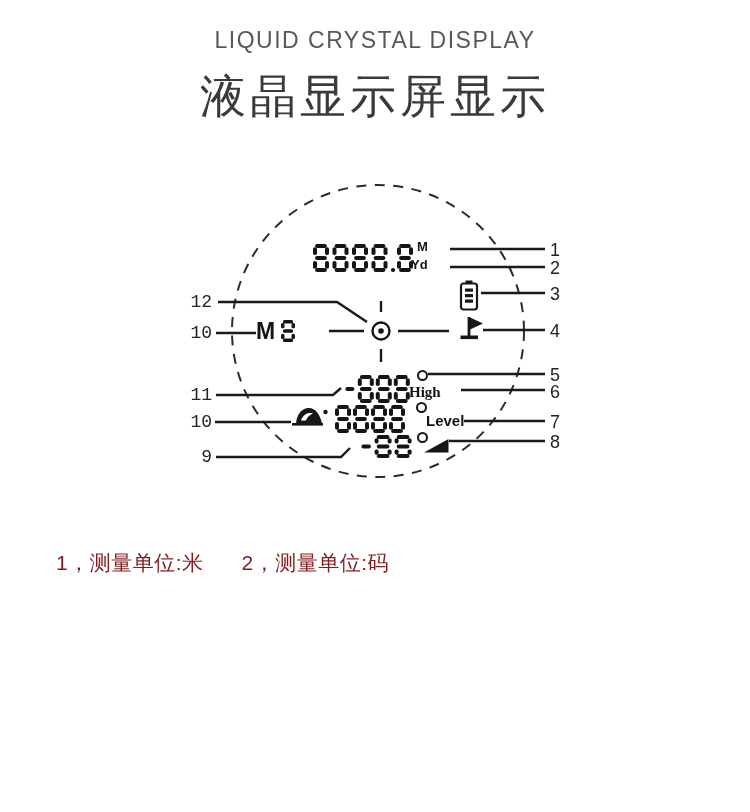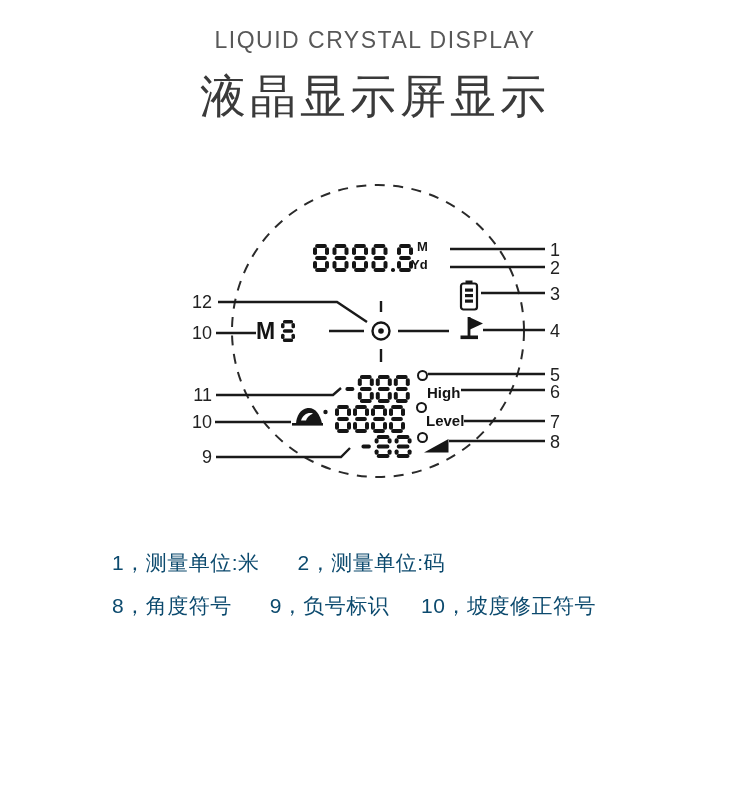--- a/index.html
+++ b/index.html
@@ -5,26 +5,26 @@
   html,body{margin:0;padding:0;background:#fff;}
   .page{position:relative;width:750px;height:812px;background:#ffffff;overflow:hidden;
         font-family:"Liberation Sans","DejaVu Sans",sans-serif;color:#1c1c1c;}
   .abs{position:absolute;}
   .subtitle{left:0;top:27px;width:750px;text-align:center;font-size:23px;font-weight:300;
             letter-spacing:1.5px;color:#585858;}
   .title{left:0;top:66px;width:750px;text-align:center;font-size:46px;font-weight:500;
          letter-spacing:4px;color:#3a3a3a;}
   .callout{font-size:18px;color:#222;line-height:22px;}
   .callout.right{left:550px;width:30px;text-align:left;}
-  .callout.left{left:174px;width:38px;text-align:right;}
+  .callout.left{left:174px;width:38px;text-align:right;font-family:Liberation Mono, monospace;}
   .lcd-bold{font-weight:bold;color:#141414;line-height:1;}
   .deg{width:7px;height:7px;border:2px solid #161616;border-radius:50%;}
   .lcd{color:#151515;}
   .legend{left:0;top:541px;width:750px;}
-  .legend-line{padding-left:112px;height:43px;line-height:43px;font-size:21px;color:#0c4a6e;
+  .legend-line{padding-left:56px;height:43px;line-height:43px;font-size:21px;color:#7f1d1d;
                white-space:pre;letter-spacing:0.5px;}
   svg{display:block;}
   .overlay{left:0;top:0;pointer-events:none;}
 </style>
 </head>
 <body>
 
 <div class="page">
 
   <div class="abs title">液晶显示屏显示</div>
@@ -163,21 +163,21 @@
         <rect x="51" y="0" width="11.6" height="4" rx="1.8" fill="#151515"></rect>
         <rect x="51" y="12" width="11.6" height="4" rx="1.8" fill="#151515"></rect>
         <rect x="51" y="24" width="11.6" height="4" rx="1.8" fill="#151515"></rect>
         <rect x="48.8" y="3.2" width="4" height="7.800000000000001" rx="1.8" fill="#151515"></rect>
         <rect x="60.8" y="3.2" width="4" height="7.800000000000001" rx="1.8" fill="#151515"></rect>
         <rect x="48.8" y="17" width="4" height="7.800000000000001" rx="1.8" fill="#151515"></rect>
         <rect x="60.8" y="17" width="4" height="7.800000000000001" rx="1.8" fill="#151515"></rect>
       </svg>
     </div>
   <div class="abs deg" style="left:417px;top:370px;"></div>
-  <div class="abs lcd-bold" style="left:427px;top:385px;font-size:15px;">High</div>
+  <div class="abs lcd-bold" style="left:409px;top:385px;font-size:15px;font-family:Liberation Serif, serif;">High</div>
 
   <div class="abs lcd" style="left:335px;top:405px;">
       <svg width="76" height="28">
         <rect x="2.2" y="0" width="11.6" height="4" rx="1.8" fill="#151515"></rect>
         <rect x="2.2" y="12" width="11.6" height="4" rx="1.8" fill="#151515"></rect>
         <rect x="2.2" y="24" width="11.6" height="4" rx="1.8" fill="#151515"></rect>
         <rect x="0" y="3.2" width="4" height="7.800000000000001" rx="1.8" fill="#151515"></rect>
         <rect x="12" y="3.2" width="4" height="7.800000000000001" rx="1.8" fill="#151515"></rect>
         <rect x="0" y="17" width="4" height="7.800000000000001" rx="1.8" fill="#151515"></rect>
         <rect x="12" y="17" width="4" height="7.800000000000001" rx="1.8" fill="#151515"></rect>
@@ -238,16 +238,15 @@
   <div class="abs callout right" style="top:431px;">8</div>
 
   <div class="abs callout left" style="top:291px;">12</div>
   <div class="abs callout left" style="top:322px;">10</div>
   <div class="abs callout left" style="top:384px;">11</div>
   <div class="abs callout left" style="top:411px;">10</div>
   <div class="abs callout left" style="top:446px;">9</div>
 
   <div class="abs legend">
     <div class="legend-line">1，测量单位:米      2，测量单位:码</div>
-    <div class="legend-line">8，角度符号      9，负号标识     10，坡度修正符号</div>
   </div>
 
 </div>
 
 </body></html>

